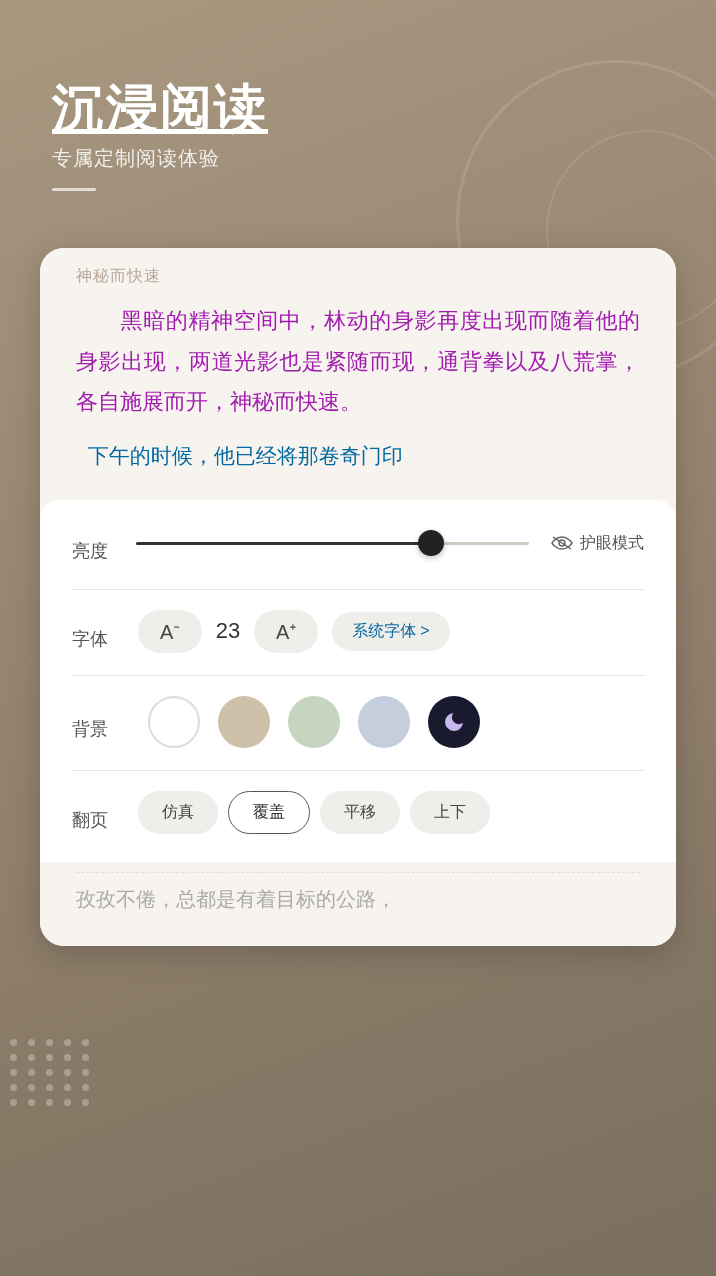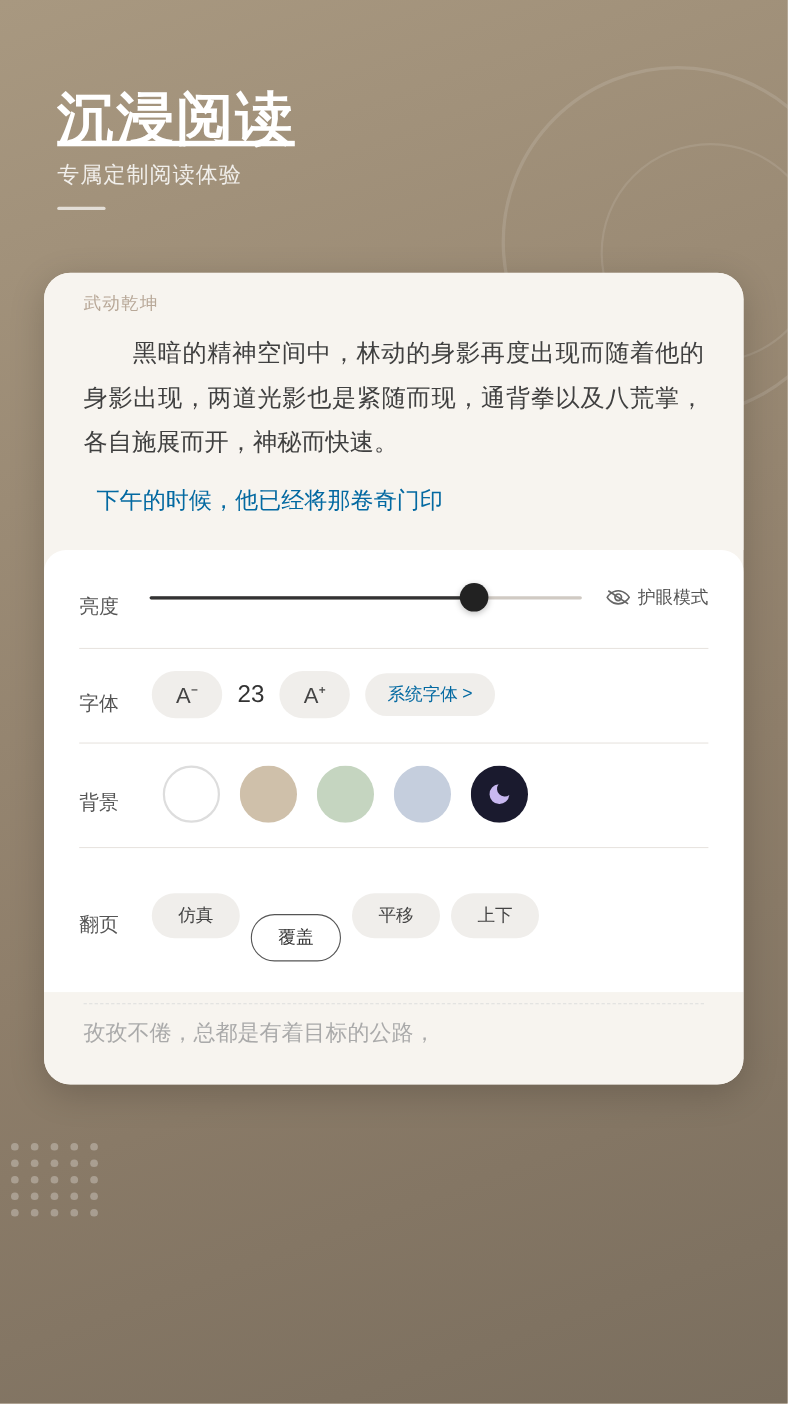--- a/index.html
+++ b/index.html
@@ -88,21 +88,21 @@
       background: #f7f4ef;
     }
     .book-title {
       font-size: 16px;
       color: #b8a898;
       margin-bottom: 14px;
       letter-spacing: 1px;
     }
     .reading-text {
       font-size: 22px;
-      color: #404040;
+      color: #a21caf;
       line-height: 1.85;
       text-align: justify;
     }
     .reading-text .indent {
       display: inline-block;
       width: 2em;
     }
     .reading-text-partial {
       font-size: 21px;
       color: #0369a1;
@@ -245,38 +245,36 @@
     .bg-dark { background: #1a1a2e; }
 
     
     .turn-row {
       display: flex;
       align-items: center;
       gap: 0;
     }
     .turn-options {
       display: flex;
-      align-items: center;
       gap: 10px;
       margin-left: 14px;
     }
     .turn-btn {
       background: #f0eeeb;
       border: none;
       border-radius: 50px;
       padding: 10px 24px;
       font-size: 16px;
       color: #444;
       cursor: pointer;
     }
     .turn-btn.active {
       background: #fff;
       border: 1.5px solid #555;
       color: #333;
-      margin-top: 40px;
     }
     .bottom-text-partial {
       font-size: 22px;
       color: #bbb;
       line-height: 1.85;
       text-align: justify;
       border-top: 1px dashed #ddd;
       padding-top: 8px;
     }
     .bottom-text {
@@ -353,21 +351,21 @@
 
 <div class="header">
   <div class="header-title">沉浸阅读</div>
   <div class="header-subtitle">专属定制阅读体验</div>
   <div class="header-divider"></div>
 </div>
 
 <div class="main-card">
 
   <div class="reading-area">
-    <div class="book-title">武动乾坤</div>
+    <div class="book-title">神秘而快速</div>
     <div class="reading-text">
       <span class="indent">&nbsp;&nbsp;</span><span>黑暗的精神空间中，林动的身影再度出现而随着他的身影出现，两道光影也是紧随而现，通背拳以及八荒掌，各自施展而开，神秘而快速。</span>
     </div>
     <div class="reading-text-partial">
       <span class="indent">&nbsp;&nbsp;</span><span>下午的时候，他已经将那卷奇门印</span>
     </div>
   </div>
 
   <div class="settings-panel">
 

